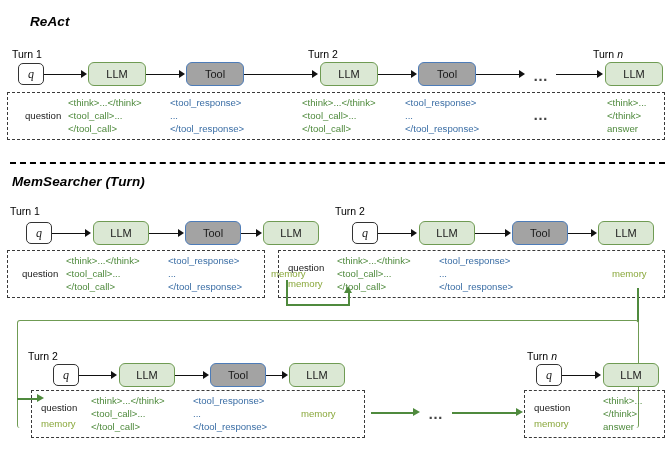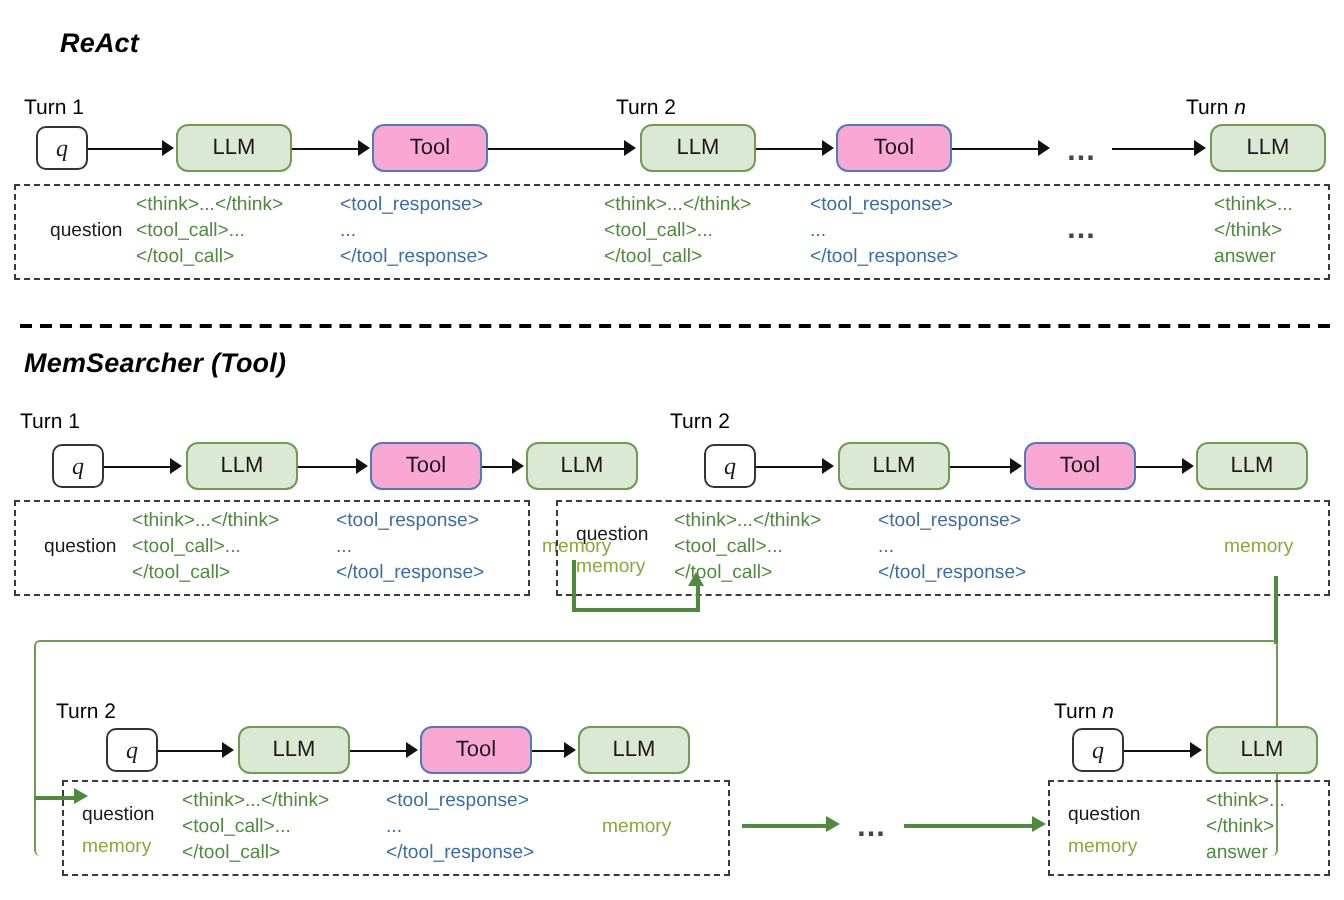--- a/index.html
+++ b/index.html
@@ -55,21 +55,21 @@
     font-style:italic;
     font-family:"Liberation Serif", serif;
     font-size:12px;
     border-radius:5px;
   }
   .node.llm{
     background:#dbe8d4;
     border:1.4px solid #6f9b53;
   }
   .node.tool{
-    background:#f9a8d4;
+    background:#a3a3a3;
     border:1.4px solid #4d7cb8;
   }
 
   
   .arr{
     position:absolute;
     height:0;
     border-top:1.8px solid #111;
   }
   .arrhead{
@@ -196,21 +196,21 @@
   <div class="tok blu col" style="left:405px;top:123px;">&lt;/tool_response&gt;</div>
 
   <div class="dots" style="left:533px;top:107px;">…</div>
 
   <div class="tok grn col" style="left:607px;top:97px;">&lt;think&gt;...</div>
   <div class="tok grn col" style="left:607px;top:110px;">&lt;/think&gt;</div>
   <div class="tok grn col" style="left:607px;top:123px;">answer</div>
 
   <div class="divider" style="left:10px;top:162px;width:655px;"></div>
 
-  <div class="sec-title" style="left:12px;top:174px;">MemSearcher (Tool)</div>
+  <div class="sec-title" style="left:12px;top:174px;">MemSearcher (Turn)</div>
 
   <div class="turn-label" style="left:10px;top:205px;">Turn 1</div>
   <div class="turn-label" style="left:335px;top:205px;">Turn 2</div>
 
   <div class="node q" style="left:26px;top:222px;width:26px;height:22px;">q</div>
   <div class="node llm" style="left:93px;top:221px;width:56px;height:24px;">LLM</div>
   <div class="node tool" style="left:185px;top:221px;width:56px;height:24px;">Tool</div>
   <div class="node llm" style="left:263px;top:221px;width:56px;height:24px;">LLM</div>
 
   <div class="arr" style="left:52px;top:233px;width:34px;"></div>

